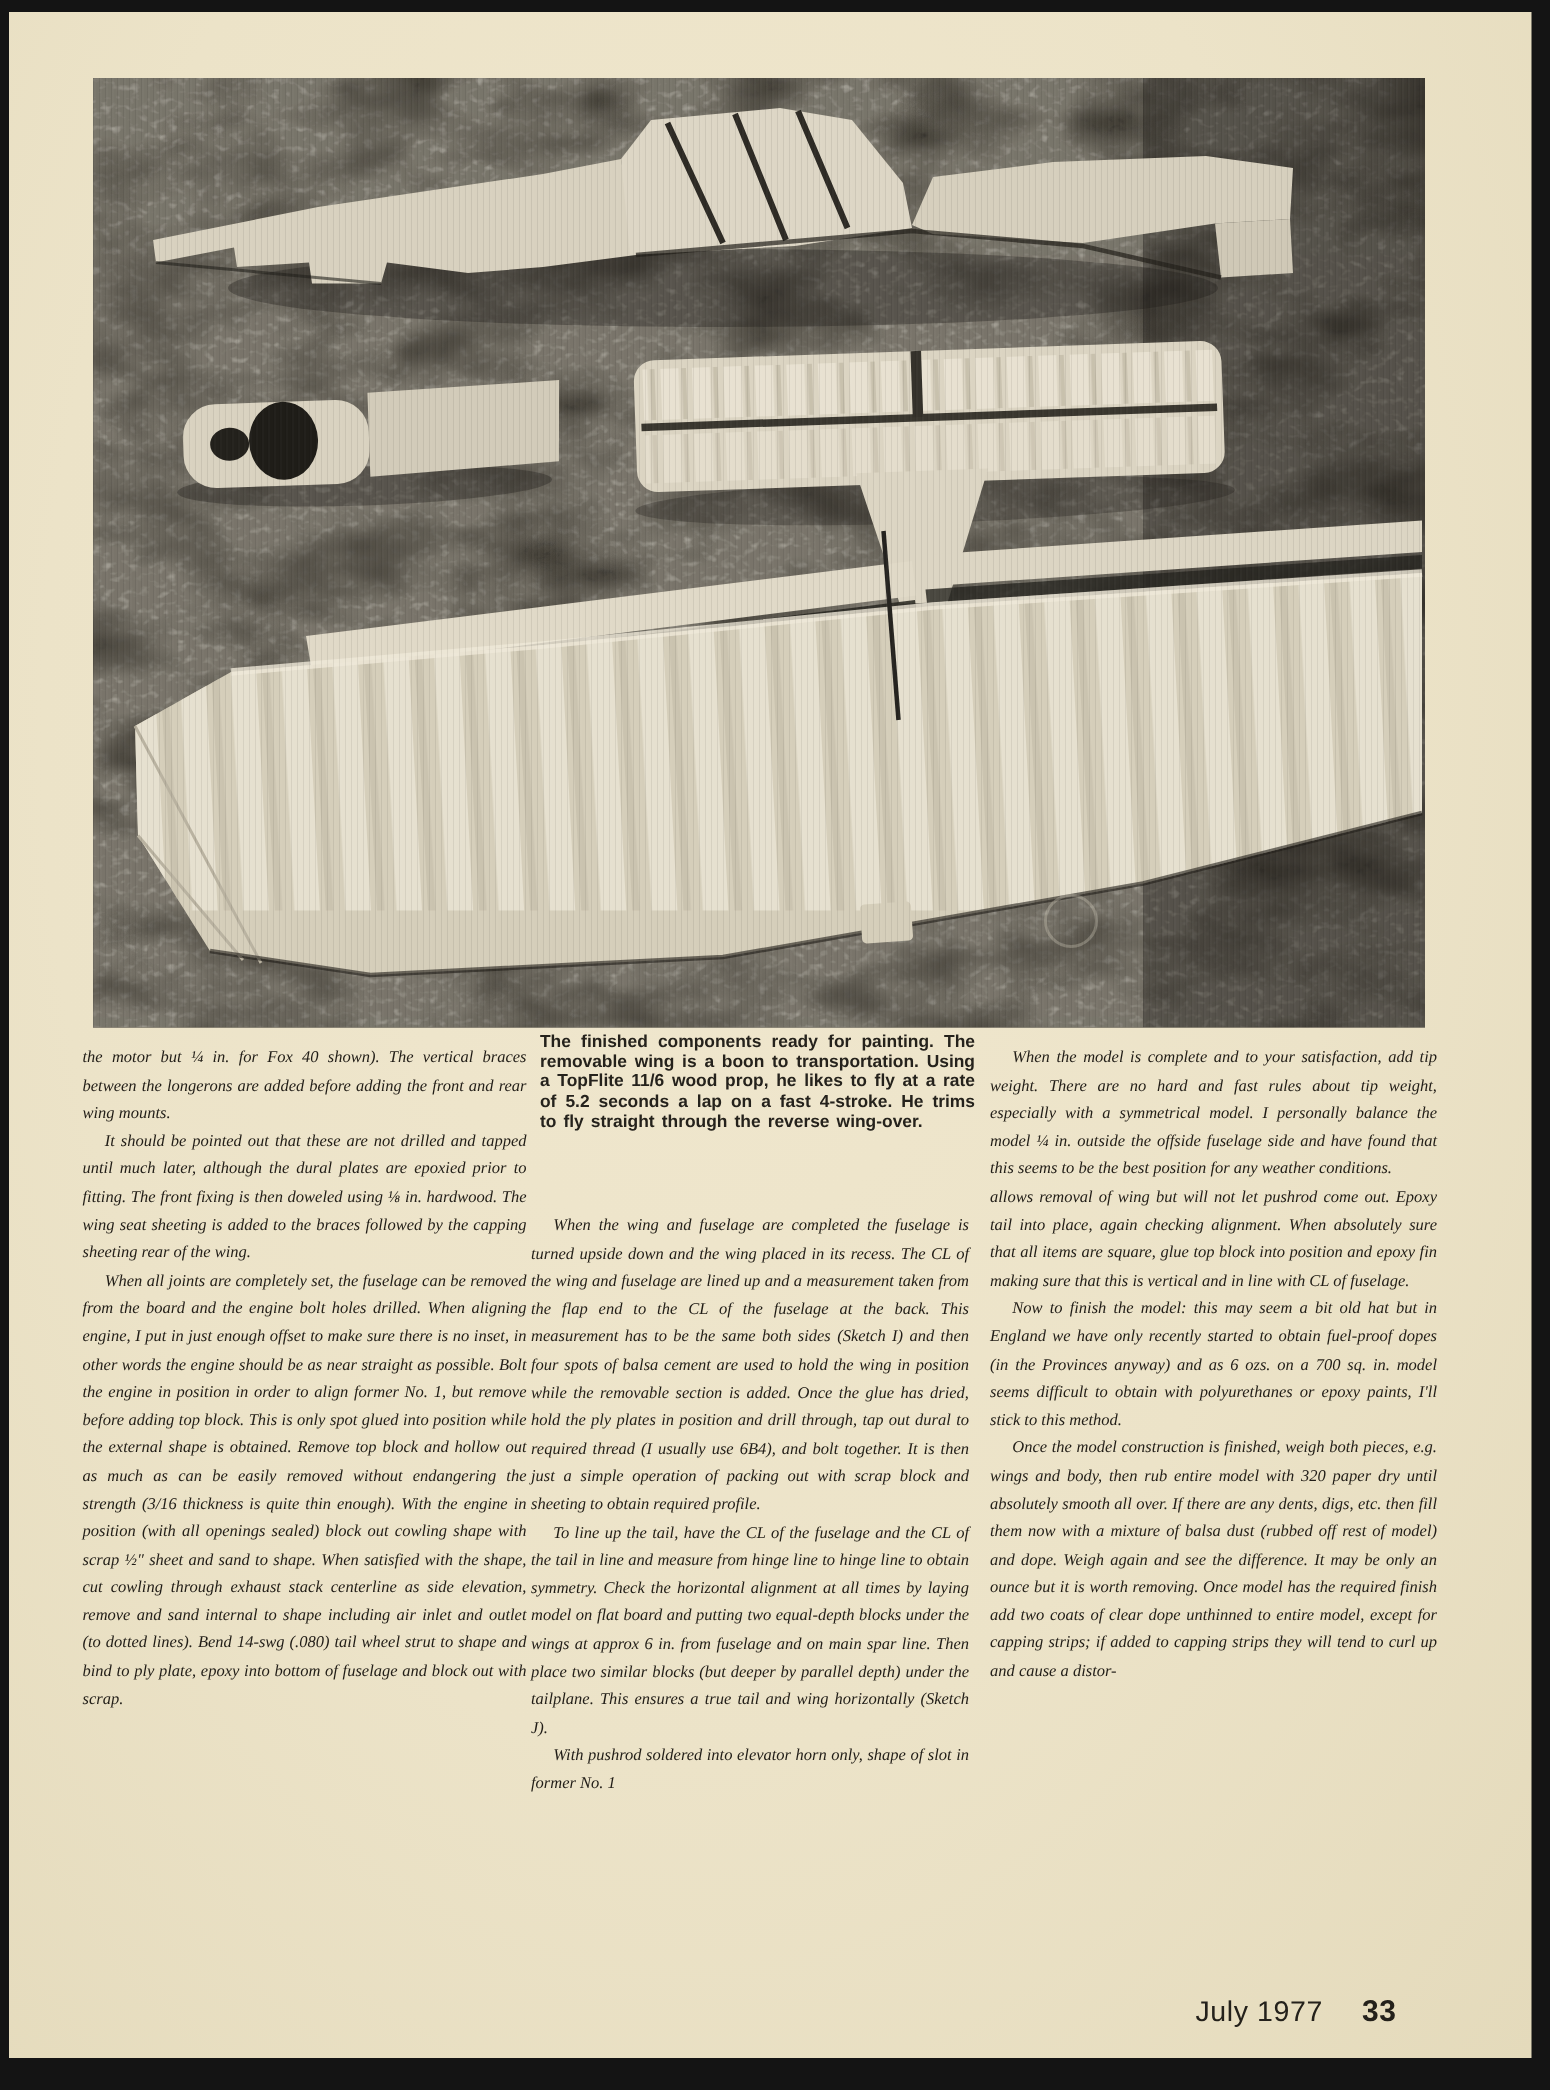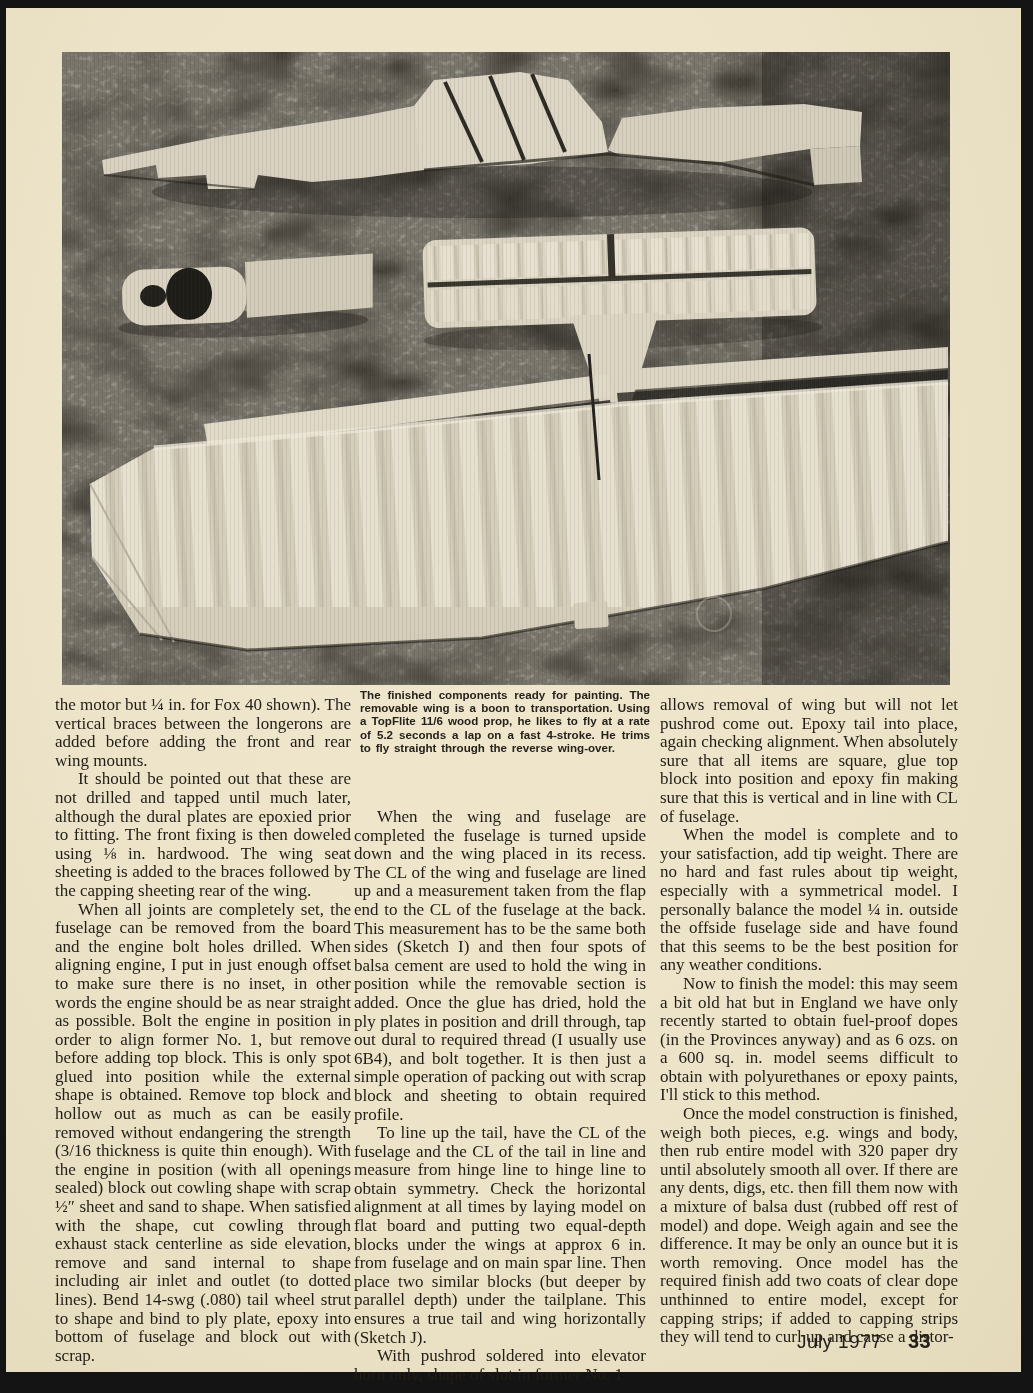--- a/index.html
+++ b/index.html
@@ -17,21 +17,21 @@
   .photo::after{
     content:"";position:absolute;inset:0;pointer-events:none;
     background:repeating-linear-gradient(90deg, rgba(0,0,0,0.07) 0 1px, rgba(255,255,255,0.02) 1px 2px, transparent 2px 4px);
   }
   .caption{
     position:absolute;left:354px;top:680px;width:290px;
     font-family:"Liberation Sans",sans-serif;font-weight:bold;
     font-size:11.6px;line-height:13.2px;color:#25221c;
     text-align:justify;word-spacing:1.5px;
   }
-  .col{position:absolute;color:#211d17;font-size:17px;line-height:18.6px;text-align:justify;}
+  .col{position:absolute;color:#211d17;font-size:11px;line-height:18.6px;text-align:justify;font-style:italic;}
   .col p{margin:0;}
   .col p.indent{text-indent:1.35em;}
   .col1{left:49px;top:688px;width:296px;}
   .col2{left:348px;top:800px;width:292px;}
   .col3{left:654px;top:688px;width:298px;}
   .footer{
     position:absolute;top:1322px;right:90px;
     font-family:"Liberation Sans",sans-serif;font-size:19px;color:#24211b;
     letter-spacing:0.4px;white-space:nowrap;
   }
@@ -131,23 +131,23 @@
       <p class="para indent">When all joints are completely set, the fuselage can be removed from the board and the engine bolt holes drilled. When aligning engine, I put in just enough offset to make sure there is no inset, in other words the engine should be as near straight as possible. Bolt the engine in position in order to align former No. 1, but remove before adding top block. This is only spot glued into position while the external shape is obtained. Remove top block and hollow out as much as can be easily removed without endangering the strength (3/16 thickness is quite thin enough). With the engine in position (with all openings sealed) block out cowling shape with scrap ½″ sheet and sand to shape. When satisfied with the shape, cut cowling through exhaust stack centerline as side elevation, remove and sand internal to shape including air inlet and outlet (to dotted lines). Bend 14-swg (.080) tail wheel strut to shape and bind to ply plate, epoxy into bottom of fuselage and block out with scrap.</p>
     </div>
 
     <div class="col col2">
       <p class="para indent">When the wing and fuselage are completed the fuselage is turned upside down and the wing placed in its recess. The CL of the wing and fuselage are lined up and a measurement taken from the flap end to the CL of the fuselage at the back. This measurement has to be the same both sides (Sketch I) and then four spots of balsa cement are used to hold the wing in position while the removable section is added. Once the glue has dried, hold the ply plates in position and drill through, tap out dural to required thread (I usually use 6B4), and bolt together. It is then just a simple operation of packing out with scrap block and sheeting to obtain required profile.</p>
       <p class="para indent">To line up the tail, have the CL of the fuselage and the CL of the tail in line and measure from hinge line to hinge line to obtain symmetry. Check the horizontal alignment at all times by laying model on flat board and putting two equal-depth blocks under the wings at approx 6 in. from fuselage and on main spar line. Then place two similar blocks (but deeper by parallel depth) under the tailplane. This ensures a true tail and wing horizontally (Sketch J).</p>
       <p class="para indent">With pushrod soldered into elevator horn only, shape of slot in former No. 1</p>
     </div>
 
     <div class="col col3">
+      <p class="para indent">When the model is complete and to your satisfaction, add tip weight. There are no hard and fast rules about tip weight, especially with a symmetrical model. I personally balance the model ¼ in. outside the offside fuselage side and have found that this seems to be the best position for any weather conditions.</p>
       <p class="para">allows removal of wing but will not let pushrod come out. Epoxy tail into place, again checking alignment. When absolutely sure that all items are square, glue top block into position and epoxy fin making sure that this is vertical and in line with CL of fuselage.</p>
-      <p class="para indent">When the model is complete and to your satisfaction, add tip weight. There are no hard and fast rules about tip weight, especially with a symmetrical model. I personally balance the model ¼ in. outside the offside fuselage side and have found that this seems to be the best position for any weather conditions.</p>
-      <p class="para indent">Now to finish the model: this may seem a bit old hat but in England we have only recently started to obtain fuel-proof dopes (in the Provinces anyway) and as 6 ozs. on a 600 sq. in. model seems difficult to obtain with polyurethanes or epoxy paints, I'll stick to this method.</p>
+      <p class="para indent">Now to finish the model: this may seem a bit old hat but in England we have only recently started to obtain fuel-proof dopes (in the Provinces anyway) and as 6 ozs. on a 700 sq. in. model seems difficult to obtain with polyurethanes or epoxy paints, I'll stick to this method.</p>
       <p class="para indent">Once the model construction is finished, weigh both pieces, e.g. wings and body, then rub entire model with 320 paper dry until absolutely smooth all over. If there are any dents, digs, etc. then fill them now with a mixture of balsa dust (rubbed off rest of model) and dope. Weigh again and see the difference. It may be only an ounce but it is worth removing. Once model has the required finish add two coats of clear dope unthinned to entire model, except for capping strips; if added to capping strips they will tend to curl up and cause a distor-</p>
     </div>
 
     <div class="footer">
       <span>July 1977</span><span class="pagenum">33</span>
     </div>
 
   </div>
 </div>
 

